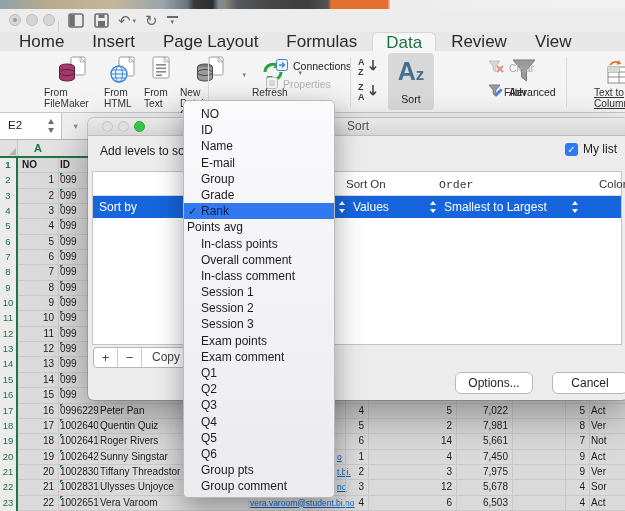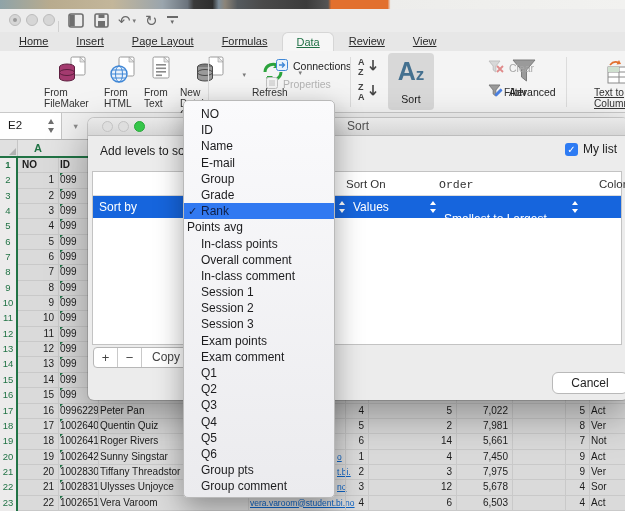--- a/index.html
+++ b/index.html
@@ -20,21 +20,21 @@
   .tbsep { position:absolute; left:58px; top:12px; width:1px; height:16px; background:#d0d0d0; }
   .tbicons { position:absolute; left:68px; top:3px; display:flex; align-items:center; gap:9px; color:#6a6a6a; }
   .tbi { display:flex; align-items:center; font-size:15px; line-height:17px; }
   .caret { font-size:7px; color:#7a7a7a; margin-left:2px; }
   .more-ic { display:flex; flex-direction:column; align-items:center; }
   .more-ic .bar { width:11px; height:2px; background:#6a6a6a; margin-bottom:1px; }
   .more-ic .cv { font-size:7px; line-height:6px; color:#6a6a6a; }
 
   
   .tabbar { position:absolute; left:0; top:32px; width:625px; height:19px; background:#e7e7e7; display:flex; gap:2px; padding-left:6px; }
-  .tab { padding:0 13px; line-height:19px; font-size:11px; color:#2b2b2b; white-space:nowrap;text-decoration:underline; }
+  .tab { padding:0 13px; line-height:19px; font-size:17px; color:#2b2b2b; white-space:nowrap; }
   .tab.active { background:#f6f6f6; color:#1e7145; border:1px solid #d6d6d6; border-bottom:none; border-radius:6px 6px 0 0; }
 
   
   .ribbon { position:absolute; left:0; top:51px; width:625px; height:62px; background:#f4f4f4; border-bottom:1px solid #c9c9c9; }
   .rb { position:absolute; font-size:10.2px; color:#333; line-height:11px;margin-left:38px; }
   .rb .ic { display:flex; justify-content:center; align-items:flex-end; height:30px; margin-bottom:2px; }
   .rbsep { position:absolute; top:6px; width:1px; height:50px; background:#dcdcdc; }
   .rb-filemaker { left:6px;  top:4px; width:58px; }
   .rb-html      { left:66px; top:4px; width:38px; }
   .rb-text      { left:106px;top:4px; width:34px; }
@@ -102,21 +102,21 @@
   .addlv { position:absolute; left:12px; top:26px; }
   .mylist { position:absolute; left:477px; top:24px; display:flex; align-items:center; gap:5px; }
   .cb { width:13px; height:13px; border-radius:3px; background:#2d7bf3; color:#fff; font-size:10px; line-height:13px; text-align:center; }
   .dtable { position:absolute; left:4px; top:53px; width:530px; height:174px; background:#fff; border:1px solid #c3c3c3; }
   .thead { position:relative; height:24px; border-bottom:1px solid #dcdcdc; font-size:11.5px; color:#333; }
   .thead span { position:absolute; top:6px; }
   .th-sorton { left:253px; } .th-order { left:346px;font-family:Liberation Mono, monospace; } .th-color { left:506px; }
   .bluerow { position:relative; height:22px; background:#1665dd; color:#fff; }
   .sortby { position:absolute; left:6px; top:4px; }
   .b-values { position:absolute; left:260px; top:4px; }
-  .b-order { position:absolute; left:351px; top:16px; }
+  .b-order { position:absolute; left:351px; top:4px; }
   .stp { position:absolute; top:3px; width:9px; height:16px; }
   .stp::before { content:""; position:absolute; left:1px; top:2px; border-left:3.5px solid transparent; border-right:3.5px solid transparent; border-bottom:4.5px solid #fff; }
   .stp::after  { content:""; position:absolute; left:1px; bottom:2px; border-left:3.5px solid transparent; border-right:3.5px solid transparent; border-top:4.5px solid #fff; }
   .stp1 { left:245px; } .stp2 { left:336px; } .stp3 { left:478px; }
   .seg { position:absolute; left:5px; top:229px; display:flex; height:21px; background:#fff; border:1px solid #b7b7b7; border-radius:4px; overflow:hidden; color:#444; }
   .seg > div { width:24px; text-align:center; line-height:19px; border-right:1px solid #c9c9c9; font-size:13px; }
   .seg > div:last-child { border-right:none; width:48px; font-size:12px; }
   .btn { position:absolute; top:254px; height:22px; background:#fff; border:1px solid #b9b9b9; border-radius:6px; font-size:12px; color:#222; text-align:center; line-height:20px; }
   .btn-options { left:367px; width:78px; }
   .btn-cancel  { left:464px; width:76px; }
@@ -746,20 +746,21 @@
         <span class="stp stp2"></span>
         <span class="b-order">Smallest to Largest</span>
         <span class="stp stp3"></span>
       </div>
     </div>
     <div class="seg">
       <div>+</div>
       <div>−</div>
       <div>Copy</div>
     </div>
+    <div class="btn btn-options">Options...</div>
     <div class="btn btn-cancel">Cancel</div>
   </div>
 
   <div class="menu">
 
       <div class="mi">
         <span>NO</span>
       </div>
 
       <div class="mi">

